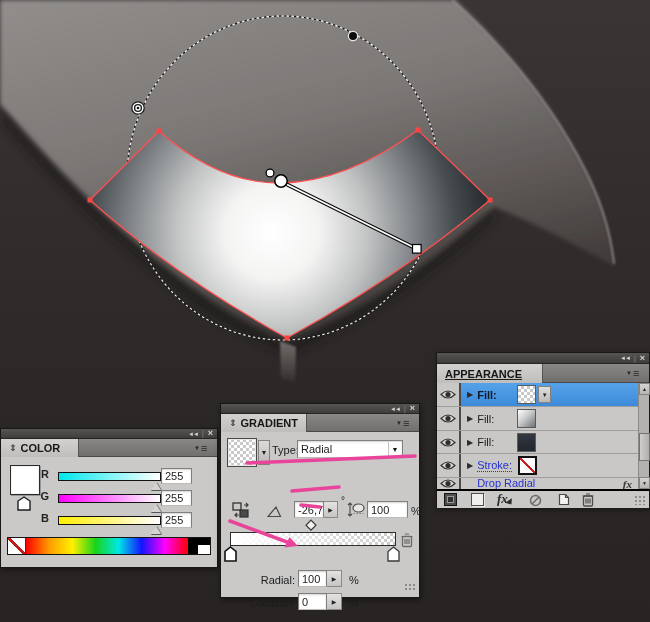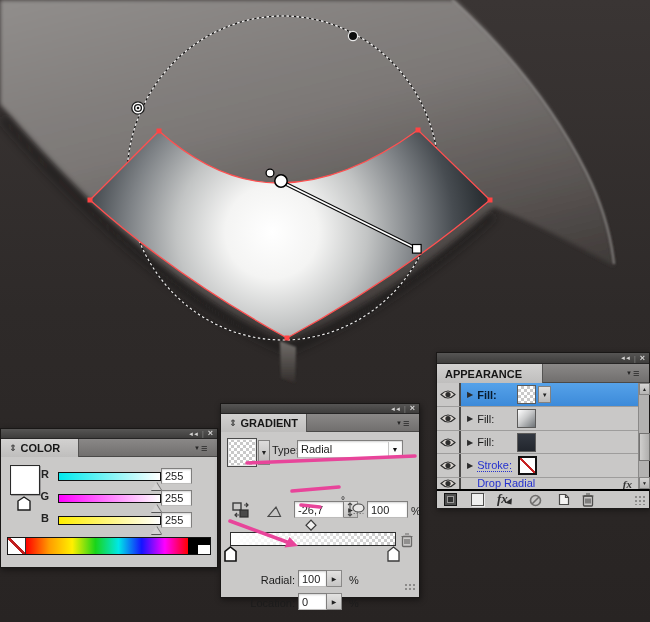--- a/index.html
+++ b/index.html
@@ -76,21 +76,21 @@
              background:linear-gradient(#dddcdb,#b9b8b7);border:1px solid #828180;
              display:flex;align-items:center;justify-content:center;font-size:7px;color:#222;cursor:pointer;}
   .gp-typelabel{position:absolute;left:51px;top:12px;}
   .gp-combo{position:absolute;left:76px;top:8px;width:106px;height:18px;padding-right:14px;}
   .gp-combo .arrow{position:absolute;right:1px;top:1px;bottom:1px;width:13px;
         background:#fbfbfb;border-left:1px solid #c6c6c6;display:flex;align-items:center;justify-content:center;
         font-size:7px;color:#111;cursor:pointer;}
   .gp-rev{position:absolute;left:11px;top:70px;cursor:pointer;}
   .gp-angleicon{position:absolute;left:46px;top:73px;}
   .gp-anglegrp{position:absolute;left:73px;top:69px;display:flex;height:17px;}
-  .gp-anglegrp .field{width:50px;}
+  .gp-anglegrp .field{width:30px;}
   .gp-anglegrp .spin{width:14px;}
   .gp-deg{position:absolute;left:120px;top:63px;font-size:10px;}
   .gp-aspecticon{position:absolute;left:126px;top:69px;}
   .gp-aspectbox{position:absolute;left:146px;top:69px;width:41px;height:17px;}
   .gp-pct1{position:absolute;left:190px;top:73px;}
   .gp-diamond{position:absolute;left:83px;top:87px;}
   .gp-slider{position:absolute;left:9px;top:100px;width:166px;height:14px;border:1px solid #2e2e2e;}
   .gp-slider .fade{position:absolute;inset:0;background:linear-gradient(to right,rgba(255,255,255,1),rgba(255,255,255,0));}
   .gp-trash{position:absolute;left:179px;top:100px;cursor:pointer;}
   .gp-stop{position:absolute;cursor:pointer;}
@@ -106,21 +106,21 @@
   .gp-locgrp .field{width:29px;}
   .gp-locgrp .spin{width:15px;}
   .gp-pct3{position:absolute;left:128px;top:165px;}
   .grip{position:absolute;right:4px;bottom:5px;width:11px;height:9px;
         background-image:radial-gradient(circle at 2px 2px,#8b8a89 1px,transparent 1.2px);
         background-size:4px 4px;}
 
   
   #appearance-panel{left:436px;top:352px;width:214px;height:156px;}
   #appearance-panel .topbar{height:11px;}
-  #appearance-panel .tabrow{top:11px;height:19px;}
+  #appearance-panel .tabrow{top:11px;height:19px;text-decoration:underline;}
   #appearance-panel .tab{height:19px;min-width:106px;}
   .ap-rows{position:absolute;left:0;top:30px;width:203px;height:106px;background:#c9c8c7;}
   .ap-row{position:relative;display:flex;align-items:center;height:24px;
           border-bottom:1px solid #9e9d9c;background:#c9c8c7;}
   .ap-row.clip{height:11px;overflow:hidden;border-bottom:none;}
   .ap-row.sel{background:linear-gradient(#56a2e9,#3c8ad9);}
   .eyecell{width:24px;align-self:stretch;display:flex;align-items:center;justify-content:center;
            background:#c9c8c7;border-right:2px solid #4c4b4a;cursor:pointer;}
   .disc{font-size:8px;color:#2b2b2b;margin:0 4px 0 6px;cursor:pointer;}
   .ap-label{min-width:34px;}

